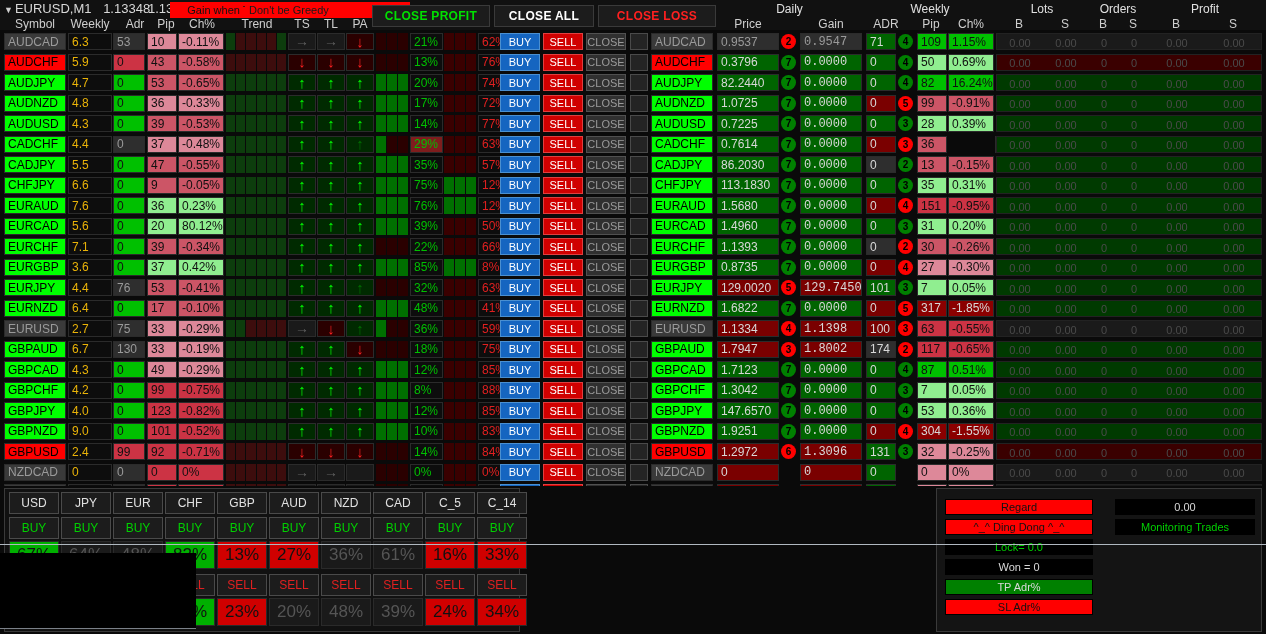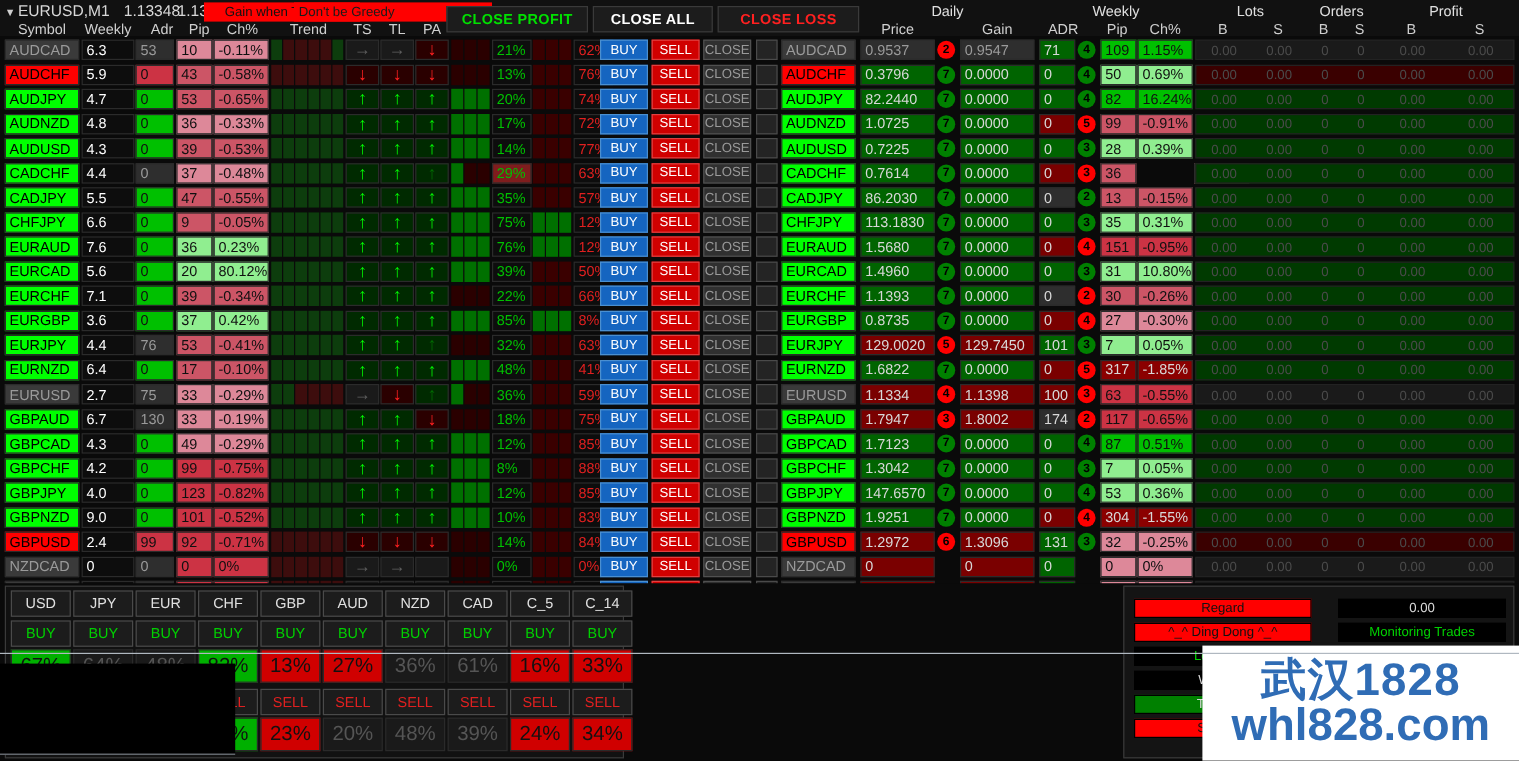--- a/index.html
+++ b/index.html
@@ -73,21 +73,21 @@
     position: absolute; height: 17px; top: 1px;
     font-size: 12px; display: flex; align-items: center;
     overflow: hidden; white-space: nowrap;
   }
   .cell.pad { padding-left: 3px; }
   .cell.ctr { justify-content: center; }
   .bordered { border: 1px solid #2b2b2b; }
 
   
   .c-sym  { left: 4px;  width: 62px; }
-  .c-spr  { left: 68px; width: 44px; color:#ffffff; }
+  .c-spr  { left: 68px; width: 44px; color:#eab308; }
   .c-adr  { left: 113px;width: 32px; }
   .c-pip  { left: 147px;width: 30px; }
   .c-chp  { left: 178px;width: 46px; }
 
   
   .trendwrap { position:absolute; left:226px; top:1px; width:60px; height:17px; display:flex; gap:1px; }
   .tb { flex:1; }
 
   .c-ts   { left: 288px; width: 28px; }
   .c-tl   { left: 317px; width: 28px; }
@@ -102,21 +102,21 @@
 
   .b-buy  { left: 500px; width: 40px; background:#1565c0; color:#fff; border:1px solid #4a8fd0; justify-content:center; cursor:pointer; font-size:11px;}
   .b-sell { left: 543px; width: 40px; background:#d00000; color:#fff; border:1px solid #e04040; justify-content:center; cursor:pointer; font-size:11px;}
   .b-cls  { left: 586px; width: 40px; background:#303030; color:#9a9a9a; border:1px solid #505050; justify-content:center; cursor:pointer; font-size:11px;}
 
   .c-sq   { left: 630px; width: 18px; background:#242424; border:1px solid #4a4a4a; }
   .c-sym2 { left: 651px; width: 62px; }
   .c-price{ left: 717px; width: 62px; }
   .badgeD { position:absolute; left: 781px; top:2px; width:15px; height:15px; border-radius:50%;
             display:flex; align-items:center; justify-content:center; font-size:10px; font-weight:bold; }
-  .c-piv  { left: 800px; width: 62px; }
+  .c-piv  { left: 800px; width: 62px; font-family: Liberation Mono, monospace; }
   .c-wadr { left: 866px; width: 30px; }
   .badgeW { position:absolute; left: 898px; top:2px; width:15px; height:15px; border-radius:50%;
             display:flex; align-items:center; justify-content:center; font-size:10px; font-weight:bold; }
   .c-wpip { left: 917px; width: 30px; }
   .c-wchp { left: 948px; width: 46px; }
 
   .lotsrow { position:absolute; left:996px; top:1px; width:266px; height:17px; }
   .lr { position:absolute; top:0; height:17px; font-size:11px; color:#4a4a4a;
         display:flex; align-items:center; justify-content:center; }
   .lr-lb { left:0;   width:46px; }
@@ -757,21 +757,21 @@
         <div class="cell b-sell">SELL</div>
         <div class="cell b-cls">CLOSE</div>
         <div class="cell c-sq"></div>
         <div class="cell c-sym2 pad bordered" style="background: rgb(0, 255, 0); color: rgb(0, 0, 0);">EURCAD</div>
         <div class="cell c-price pad bordered" style="background: rgb(0, 100, 0); color: rgb(216, 216, 216);">1.4960</div>
         <div class="badgeD" style="background: rgb(0, 128, 0); color: rgb(0, 0, 0);">7</div>
         <div class="cell c-piv pad bordered" style="background: rgb(0, 100, 0); color: rgb(216, 216, 216);">0.0000</div>
         <div class="cell c-wadr pad bordered" style="background: rgb(0, 100, 0); color: rgb(216, 216, 216);">0</div>
         <div class="badgeW" style="background: rgb(0, 128, 0); color: rgb(0, 0, 0);">3</div>
         <div class="cell c-wpip pad bordered" style="background: rgb(144, 238, 144); color: rgb(16, 16, 16);">31</div>
-        <div class="cell c-wchp pad bordered" style="background: rgb(144, 238, 144); color: rgb(16, 16, 16);">10.80%</div>
+        <div class="cell c-wchp pad bordered" style="background: rgb(144, 238, 144); color: rgb(16, 16, 16);">0.20%</div>
         <div class="lotsrow" style="background: rgb(0, 58, 0); border: 1px solid rgb(34, 34, 34);">
           <div class="lr lr-lb">0.00</div>
           <div class="lr lr-ls">0.00</div>
           <div class="lr lr-ob">0</div>
           <div class="lr lr-os">0</div>
           <div class="lr lr-pb">0.00</div>
           <div class="lr lr-ps">0.00</div>
         </div>
       </div>
       <div class="row">
@@ -1835,18 +1835,14 @@
         <div class="rb rb-left" style="top: 70px; background: rgb(0, 0, 0); color: rgb(216, 216, 216);">Won =  0</div>
         <div class="rb rb-left" style="top: 90px; background: rgb(0, 128, 0); color: rgb(216, 216, 216);">TP Adr% </div>
         <div class="rb rb-left" style="top: 110px; background: rgb(255, 0, 0); color: rgb(17, 17, 17);">SL Adr% </div>
         <div class="rb rb-right" style="top: 10px; background: rgb(0, 0, 0); color: rgb(216, 216, 216);">0.00</div>
         <div class="rb rb-right" style="top: 30px; background: rgb(0, 0, 0); color: rgb(0, 208, 0);">Monitoring Trades</div>
       </div>
   </div>
 
   <div class="blackbox"></div>
 
-  <div class="wm">
-    <div class="wm1">武汉1828</div>
-    <div class="wm2">whl828.com</div>
-  </div>
 <div class="sep-line" style="top: 543.5px;"></div>
   </div>
 
 </body></html>

